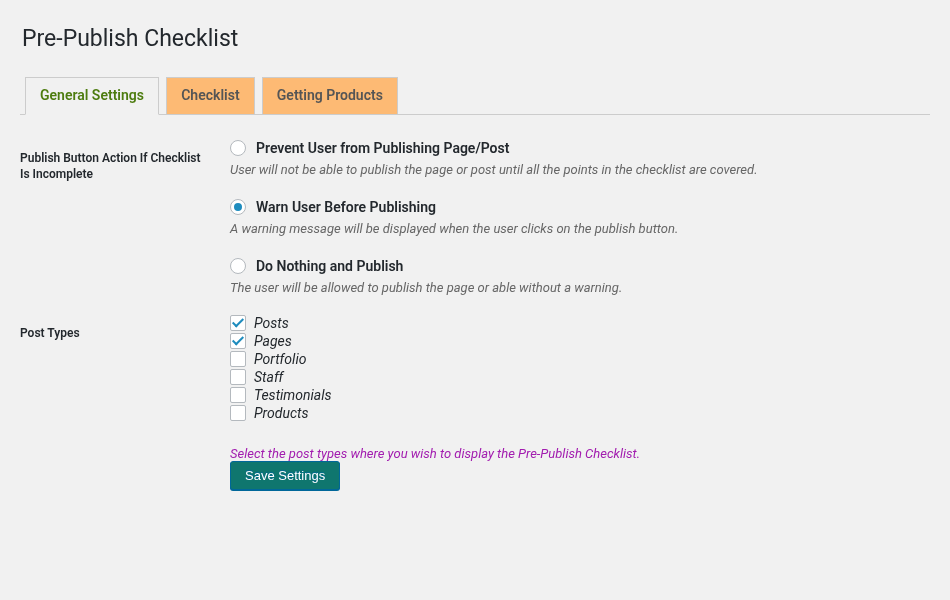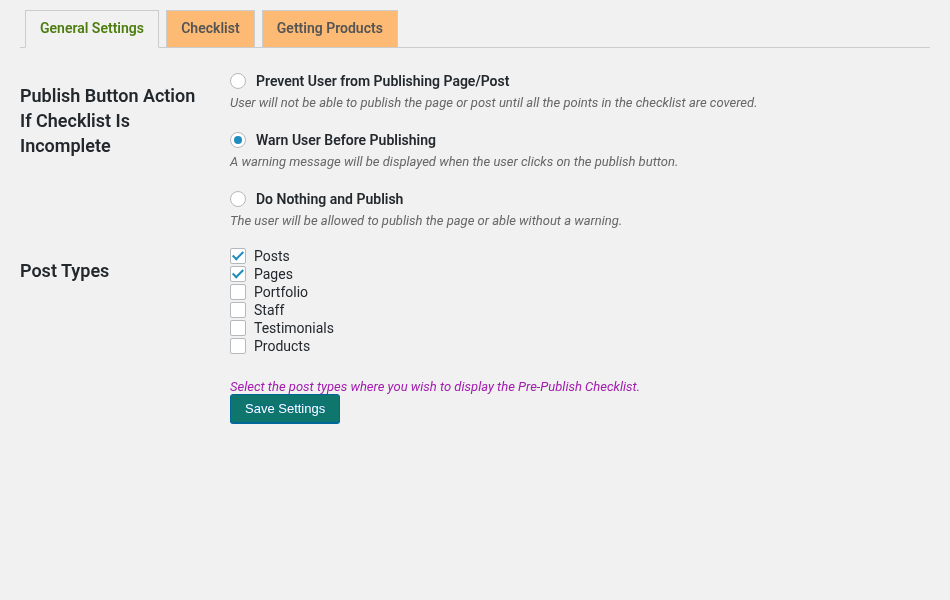--- a/index.html
+++ b/index.html
@@ -55,21 +55,21 @@
       width: 100%;
       border-collapse: collapse;
       margin-top: 25px;
     }
     .form-table th {
       text-align: left;
       vertical-align: top;
       width: 200px;
       padding: 10px 10px 20px 0;
       font-weight: 600;
-      font-size: 18px;
+      font-size: 12px;
       color: #23282d;
       line-height: 1.4;
     }
     .form-table td {
       vertical-align: top;
       padding: 0 10px 20px 10px;
     }
     .radio-option {
       margin-bottom: 22px;
     }
@@ -112,20 +112,21 @@
       font-size: 13px;
       margin-left: 0;
     }
     .checkbox-row {
       display: flex;
       align-items: center;
       margin-bottom: 2px;
       cursor: pointer;
       font-size: 14px;
       color: #23282d;
+      font-style: italic;
     }
     .checkbox-input {
       width: 16px;
       height: 16px;
       border: 1px solid #b4b9be;
       background: #fff;
       margin-right: 8px;
       position: relative;
       flex-shrink: 0;
       border-radius: 2px;
@@ -157,20 +158,21 @@
       border-radius: 3px;
       cursor: pointer;
       box-shadow: 0 1px 0 #006799;
       text-shadow: 0 -1px 1px #006799;
     }
   </style>
 </head>
 <body>
 
 <div class="wrap">
+  <h1 class="page-title">Pre-Publish Checklist</h1>
 
   <div class="nav-tab-wrapper">
     <a class="nav-tab nav-tab-active">General Settings</a>
     <a class="nav-tab">Checklist</a>
     <a class="nav-tab">Getting Products</a>
   </div>
 
   <table class="form-table">
     <tbody>
         <tr>

